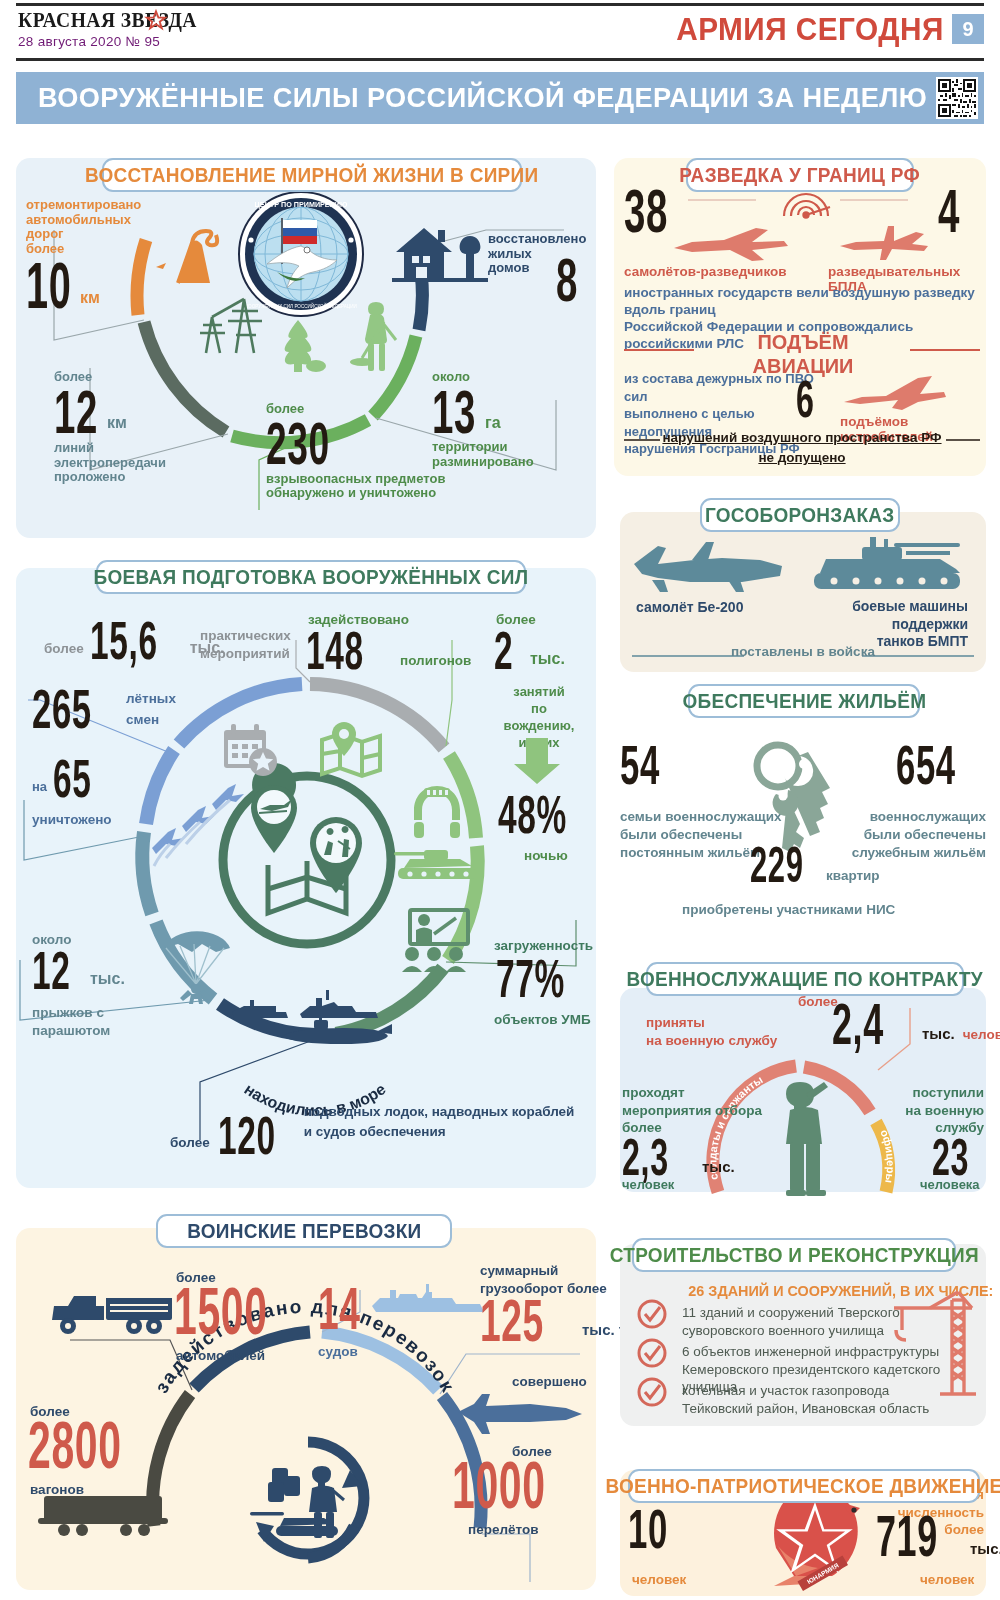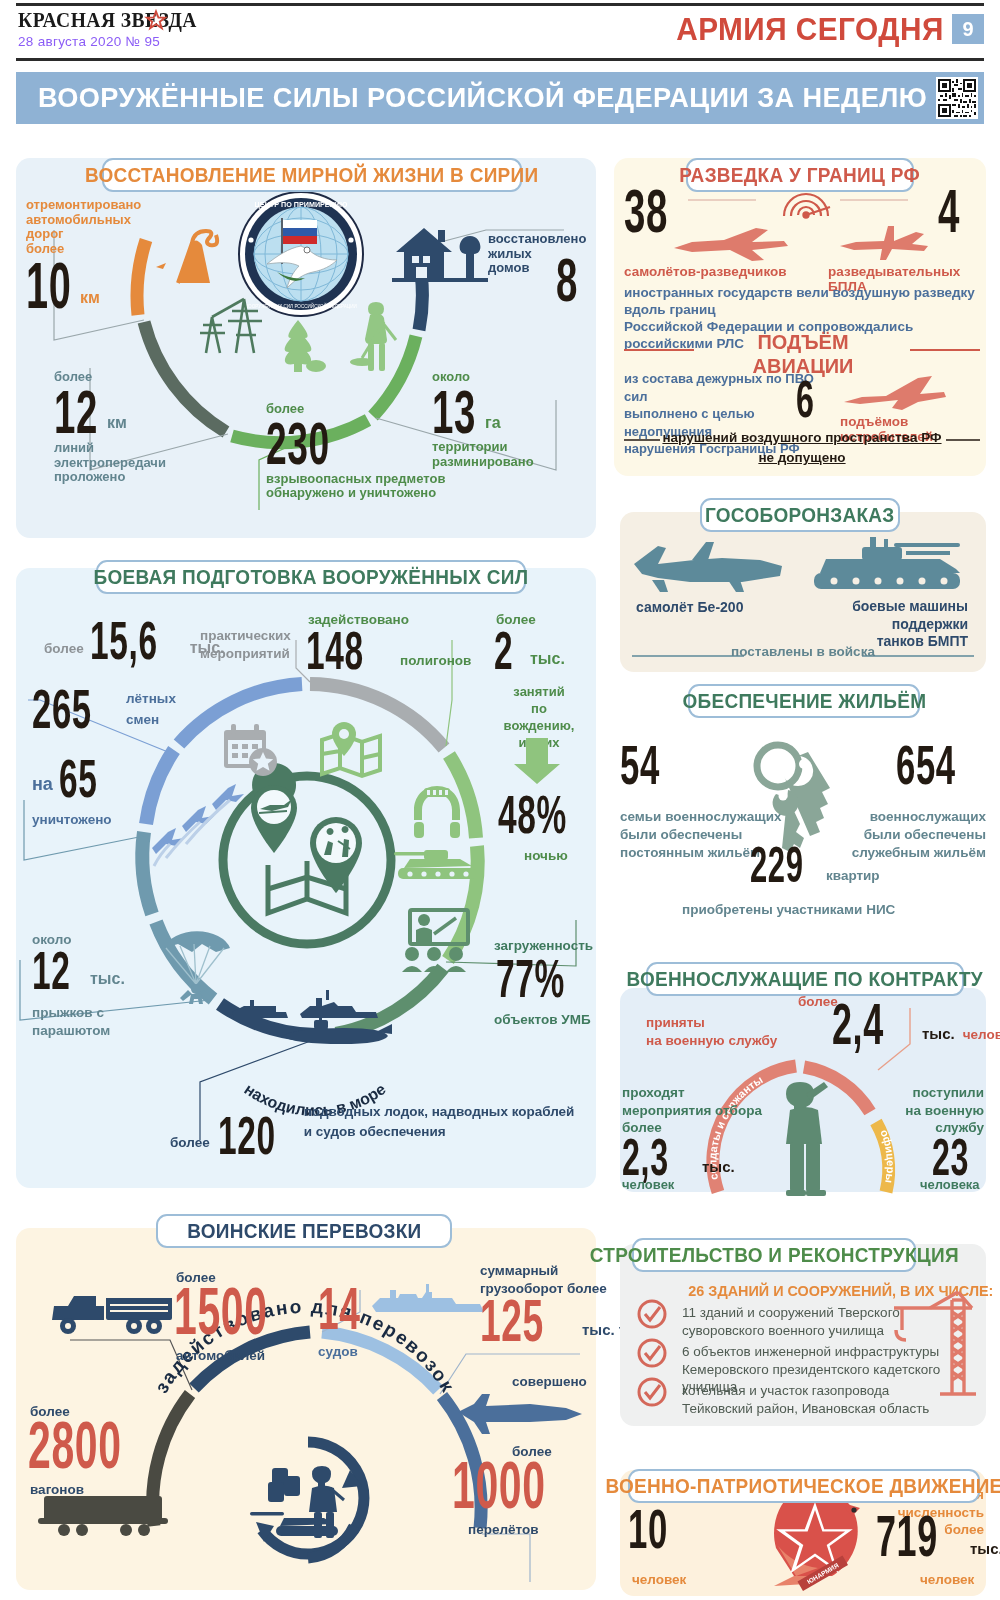--- a/index.html
+++ b/index.html
@@ -18,21 +18,21 @@
   .mast-rule-bot { position:absolute; left:16px; top:58px; width:968px; height:3px; background:#2b2b2b; }
   .mast-name {
     position:absolute; left:18px; top:8px;
     font-family:"Liberation Serif", serif; font-weight:bold; font-size:21px;
     letter-spacing:0.5px; color:#1a1a1a; white-space:nowrap;
     transform: scaleX(0.93); transform-origin: left center;
   }
   .mast-star { position:absolute; left:146px; top:10px; width:20px; height:20px; }
   .mast-date {
     position:absolute; left:18px; top:34px;
-    font-size:13.5px; color:#8b5cf6; letter-spacing:0.3px; white-space:nowrap;
+    font-size:13.5px; color:#701a75; letter-spacing:0.3px; white-space:nowrap;
   }
   .mast-section {
     position:absolute; right:56px; top:12px;
     font-size:31px; font-weight:bold; color:#d04a3c;
     letter-spacing:0.5px; white-space:nowrap;
     transform: scaleX(0.96); transform-origin: right center;
   }
   .mast-pageno {
     position:absolute; right:16px; top:14px; width:32px; height:30px;
     background:#8fb2d4; color:#fff; font-size:20px; font-weight:bold;
@@ -632,21 +632,21 @@
   <div class="blk lbl t-grey" style="left:200px; top:627px; white-space:pre-line; font-size:13.5px; line-height:1.3;">практических
 мероприятий</div>
 
   <div class="blk" style="left:32px; top:686px; display:flex; align-items:flex-end;">
     <span class="bignum" style="font-size:56px; width:88px;">265</span>
     <span class="lbl t-blue" style="margin-left:6px; margin-bottom:2px; white-space:pre-line; font-size:13.5px; line-height:1.5;">лётных
 смен</span>
   </div>
 
   <div class="blk" style="left:32px; top:756px; display:flex; align-items:flex-end;">
-    <span class="lbl t-blue" style="margin-bottom:6px; font-size:18px;">на</span>
+    <span class="lbl t-blue" style="margin-bottom:6px; font-size:13px;">на</span>
     <span class="bignum" style="font-size:54px; width:62px; margin-left:6px;">65</span>
   </div>
   <div class="blk lbl t-blue" style="left:32px; top:812px; font-size:13.5px;">уничтожено</div>
 
   <div class="blk lbl t-slate" style="left:32px; top:932px; font-size:13.5px;">около</div>
   <div class="blk" style="left:32px; top:948px; display:flex; align-items:flex-end;">
     <span class="bignum" style="font-size:54px; width:52px;">12</span>
     <span class="lbl t-slate" style="margin-left:6px; margin-bottom:4px; font-size:16px;">тыс.</span>
   </div>
   <div class="blk lbl t-slate" style="left:32px; top:1004px; white-space:pre-line; font-size:13.5px; line-height:1.3;">прыжков с
@@ -859,21 +859,21 @@
   <div class="blk lbl t-navy" style="left:30px; top:1482px; font-size:13.5px;">вагонов</div>
 
   <div class="blk lbl t-navy" style="left:512px; top:1374px; font-size:13.5px;">совершено</div>
   <div class="blk lbl t-navy" style="left:512px; top:1444px; font-size:13.5px;">более</div>
   <div class="blk" style="left:452px; top:1458px;">
     <span class="bignum" style="font-size:66px; width:150px; color:#cf5a4b;">1000</span>
   </div>
   <div class="blk lbl t-navy" style="left:468px; top:1522px; font-size:13.5px;">перелётов</div>
 
   <div class="panel" style="left:620px; top:1244px; width:366px; height:182px; background:#eff0f0;"></div>
-  <div class="panel-title" style="left:632px; top:1238px; width:284px;">
+  <div class="panel-title" style="left:632px; top:1238px; width:324px;">
     <span class="t-green">СТРОИТЕЛЬСТВО И РЕКОНСТРУКЦИЯ</span>
   </div>
 
   <div class="blk" style="left:682px; top:1282px;">
     <span style="font-size:15px; font-weight:bold; color:#e58a3c; transform:scaleX(0.96); display:inline-block;">26 ЗДАНИЙ И СООРУЖЕНИЙ, В ИХ ЧИСЛЕ:</span>
   </div>
 
   <svg class="blk" style="left:890px; top:1290px; width:84px; height:110px;" viewBox="0 0 84 110">
     <g stroke="#e07a6a" stroke-width="3.4" fill="none">
       <path d="M62 10 L62 104"></path>

